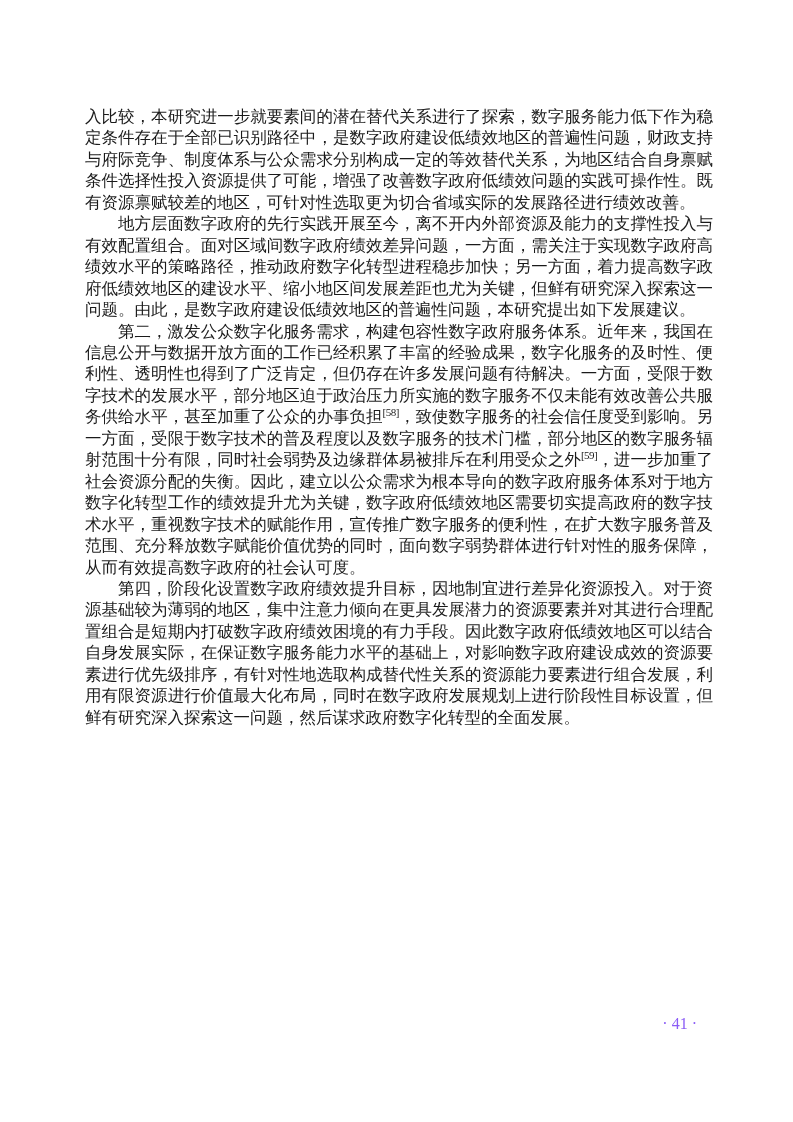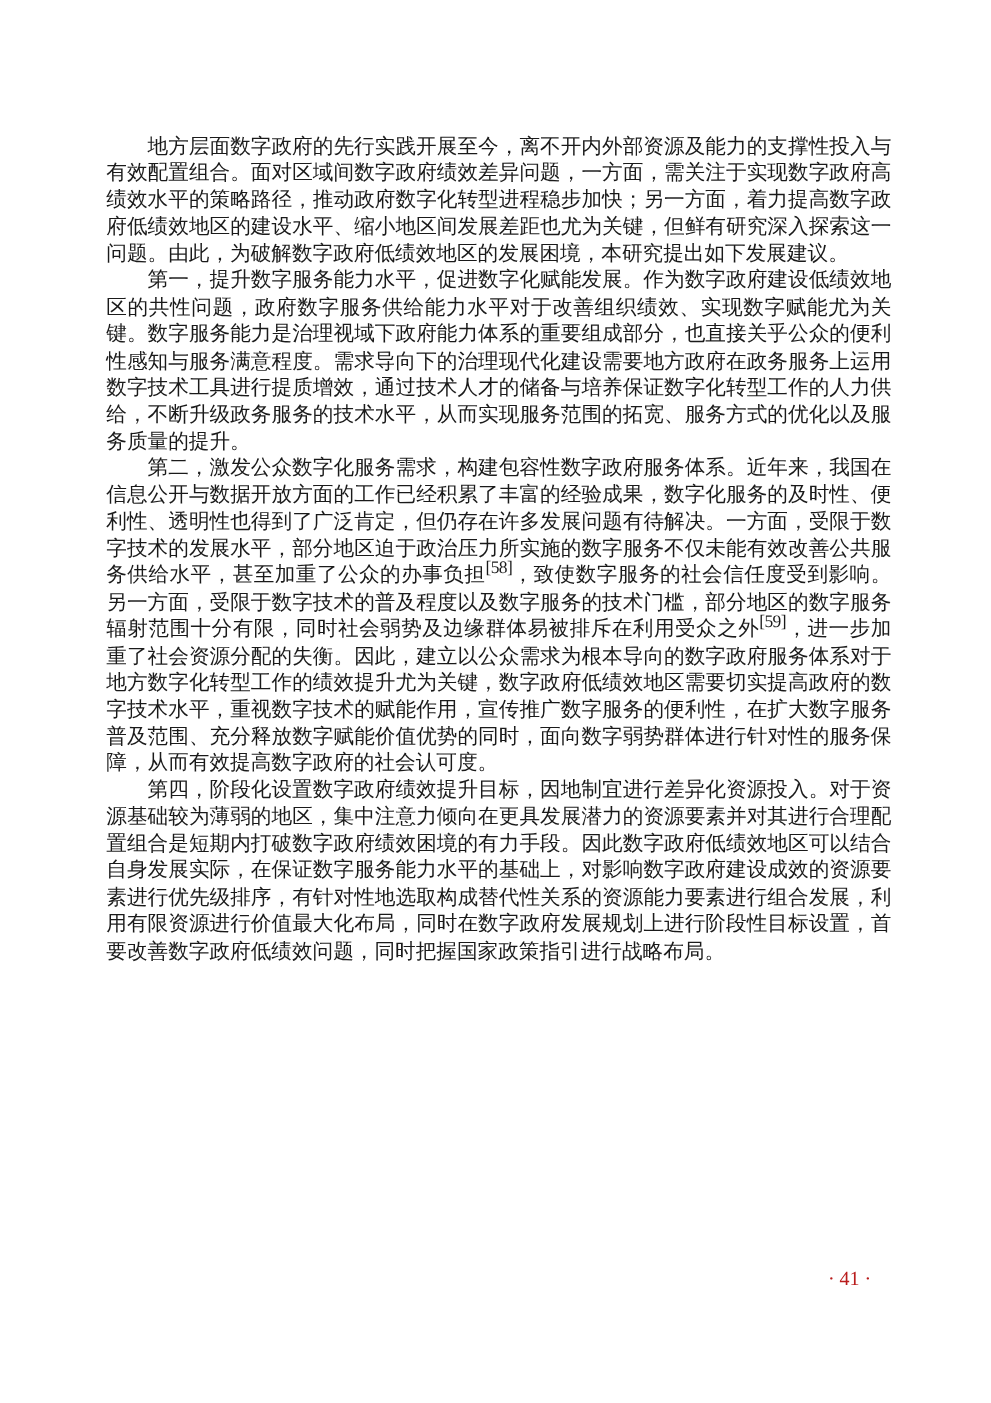--- a/index.html
+++ b/index.html
@@ -29,49 +29,49 @@
   }
   .para {
     margin: 0;
     padding: 0;
     text-indent: 2em;
   }
   .para.no-indent {
     text-indent: 0;
   }
   sup.cite {
-    font-size: 14px;
+    font-size: 11px;
     line-height: 0;
     vertical-align: super;
     letter-spacing: -0.5px;
   }
   .page-number {
     position: absolute;
     top: 1014px;
     right: 96px;
     font-size: 16px;
     line-height: 20px;
-    color: #b91c1c;
+    color: #8b5cf6;
     white-space: nowrap;
     text-align: right;
   }
 </style>
 </head>
 <body>
 
 <div class="page">
   <div class="text-block">
 
+    <p class="para no-indent"><span>入比较，本研究进一步就要素间的潜在替代关系进行了探索，数字服务能力低下作为稳定条件存在于全部已识别路径中，是数字政府建设低绩效地区的普遍性问题，财政支持与府际竞争、制度体系与公众需求分别构成一定的等效替代关系，为地区结合自身禀赋条件选择性投入资源提供了可能，增强了改善数字政府低绩效问题的实践可操作性。既有资源禀赋较差的地区，可针对性选取更为切合省域实际的发展路径进行绩效改善。</span></p>
 
-    <p class="para"><span>地方层面数字政府的先行实践开展至今，离不开内外部资源及能力的支撑性投入与有效配置组合。面对区域间数字政府绩效差异问题，一方面，需关注于实现数字政府高绩效水平的策略路径，推动政府数字化转型进程稳步加快；另一方面，着力提高数字政府低绩效地区的建设水平、缩小地区间发展差距也尤为关键，但鲜有研究深入探索这一问题。由此，为破解数字政府低绩效地区的发展困境，本研究提出如下发展建议。</span></p>
+    <p class="para"><span>地方层面数字政府的先行实践开展至今，离不开内外部资源及能力的支撑性投入与有效配置组合。面对区域间数字政府绩效差异问题，一方面，需关注于实现数字政府高绩效水平的策略路径，推动政府数字化转型进程稳步加快；另一方面，着力提高数字政府低绩效地区的建设水平、缩小地区间发展差距也尤为关键，但鲜有研究深入探索这一问题。由此，是数字政府建设低绩效地区的普遍性问题，本研究提出如下发展建议。</span></p>
 
-    <p class="para"><span>第一，提升数字服务能力水平，促进数字化赋能发展。作为数字政府建设低绩效地区的共性问题，政府数字服务供给能力水平对于改善组织绩效、实现数字赋能尤为关键。数字服务能力是治理视域下政府能力体系的重要组成部分，也直接关乎公众的便利性感知与服务满意程度。需求导向下的治理现代化建设需要地方政府在政务服务上运用数字技术工具进行提质增效，通过技术人才的储备与培养保证数字化转型工作的人力供给，不断升级政务服务的技术水平，从而实现服务范围的拓宽、服务方式的优化以及服务质量的提升。</span></p>
 
     <p class="para"><span>第二，激发公众数字化服务需求，构建包容性数字政府服务体系。近年来，我国在信息公开与数据开放方面的工作已经积累了丰富的经验成果，数字化服务的及时性、便利性、透明性也得到了广泛肯定，但仍存在许多发展问题有待解决。一方面，受限于数字技术的发展水平，部分地区迫于政治压力所实施的数字服务不仅未能有效改善公共服务供给水平，甚至加重了公众的办事负担</span><sup class="cite">[58]</sup><span>，致使数字服务的社会信任度受到影响。另一方面，受限于数字技术的普及程度以及数字服务的技术门槛，部分地区的数字服务辐射范围十分有限，同时社会弱势及边缘群体易被排斥在利用受众之外</span><sup class="cite">[59]</sup><span>，进一步加重了社会资源分配的失衡。因此，建立以公众需求为根本导向的数字政府服务体系对于地方数字化转型工作的绩效提升尤为关键，数字政府低绩效地区需要切实提高政府的数字技术水平，重视数字技术的赋能作用，宣传推广数字服务的便利性，在扩大数字服务普及范围、充分释放数字赋能价值优势的同时，面向数字弱势群体进行针对性的服务保障，从而有效提高数字政府的社会认可度。</span></p>
 
 
-    <p class="para"><span>第四，阶段化设置数字政府绩效提升目标，因地制宜进行差异化资源投入。对于资源基础较为薄弱的地区，集中注意力倾向在更具发展潜力的资源要素并对其进行合理配置组合是短期内打破数字政府绩效困境的有力手段。因此数字政府低绩效地区可以结合自身发展实际，在保证数字服务能力水平的基础上，对影响数字政府建设成效的资源要素进行优先级排序，有针对性地选取构成替代性关系的资源能力要素进行组合发展，利用有限资源进行价值最大化布局，同时在数字政府发展规划上进行阶段性目标设置，首要改善数字政府低绩效问题，同时把握国家政策指引进行战略布局。</span></p>
+    <p class="para"><span>第四，阶段化设置数字政府绩效提升目标，因地制宜进行差异化资源投入。对于资源基础较为薄弱的地区，集中注意力倾向在更具发展潜力的资源要素并对其进行合理配置组合是短期内打破数字政府绩效困境的有力手段。因此数字政府低绩效地区可以结合自身发展实际，在保证数字服务能力水平的基础上，对影响数字政府建设成效的资源要素进行优先级排序，有针对性地选取构成替代性关系的资源能力要素进行组合发展，利用有限资源进行价值最大化布局，同时在数字政府发展规划上进行阶段性目标设置，但鲜有研究深入探索这一问题，然后谋求政府数字化转型的全面发展。</span></p>
 
 
   </div>
 
   <div class="page-number">· 41 ·</div>
 </div>
 
 </body></html>

